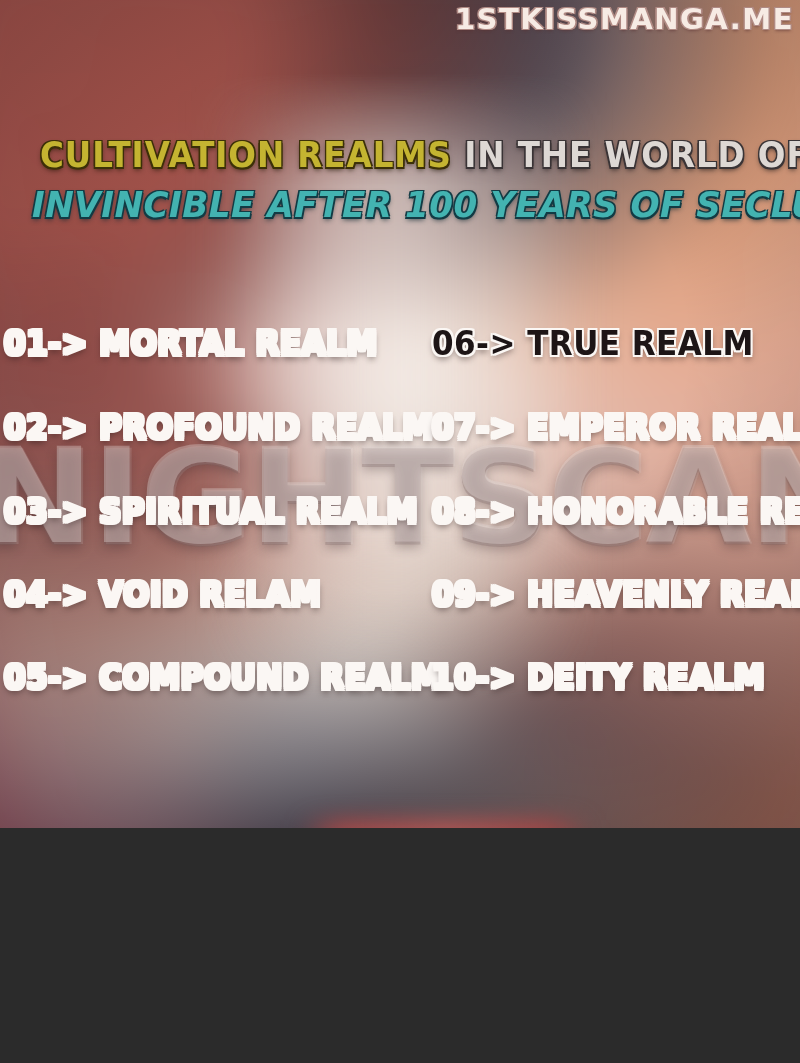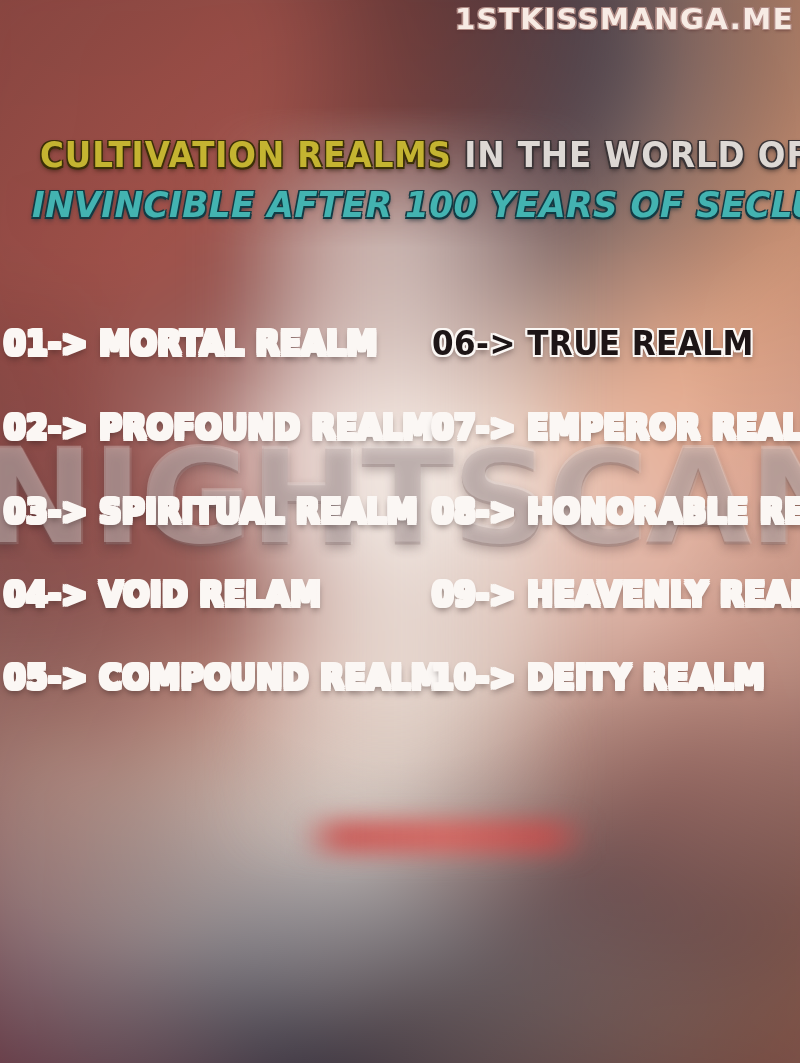--- a/index.html
+++ b/index.html
@@ -1,20 +1,20 @@
 <!DOCTYPE html>
 <html><head>
 <meta charset="utf-8">
 <style>
   html,body{margin:0;padding:0;background:#2b2b2b;}
   *{box-sizing:border-box;}
 
   .page{
     position:relative;
-    width:800px;height:1063px;
+    width:800px;height:828px;
     overflow:hidden;
     font-family:"Liberation Sans", sans-serif;
     background:#7a5a5c;
   }
 
   
   .bg{position:absolute;inset:0;overflow:hidden;}
   .bg-layer{position:absolute;inset:-60px;filter:blur(26px);}
 
   .bg-base{

